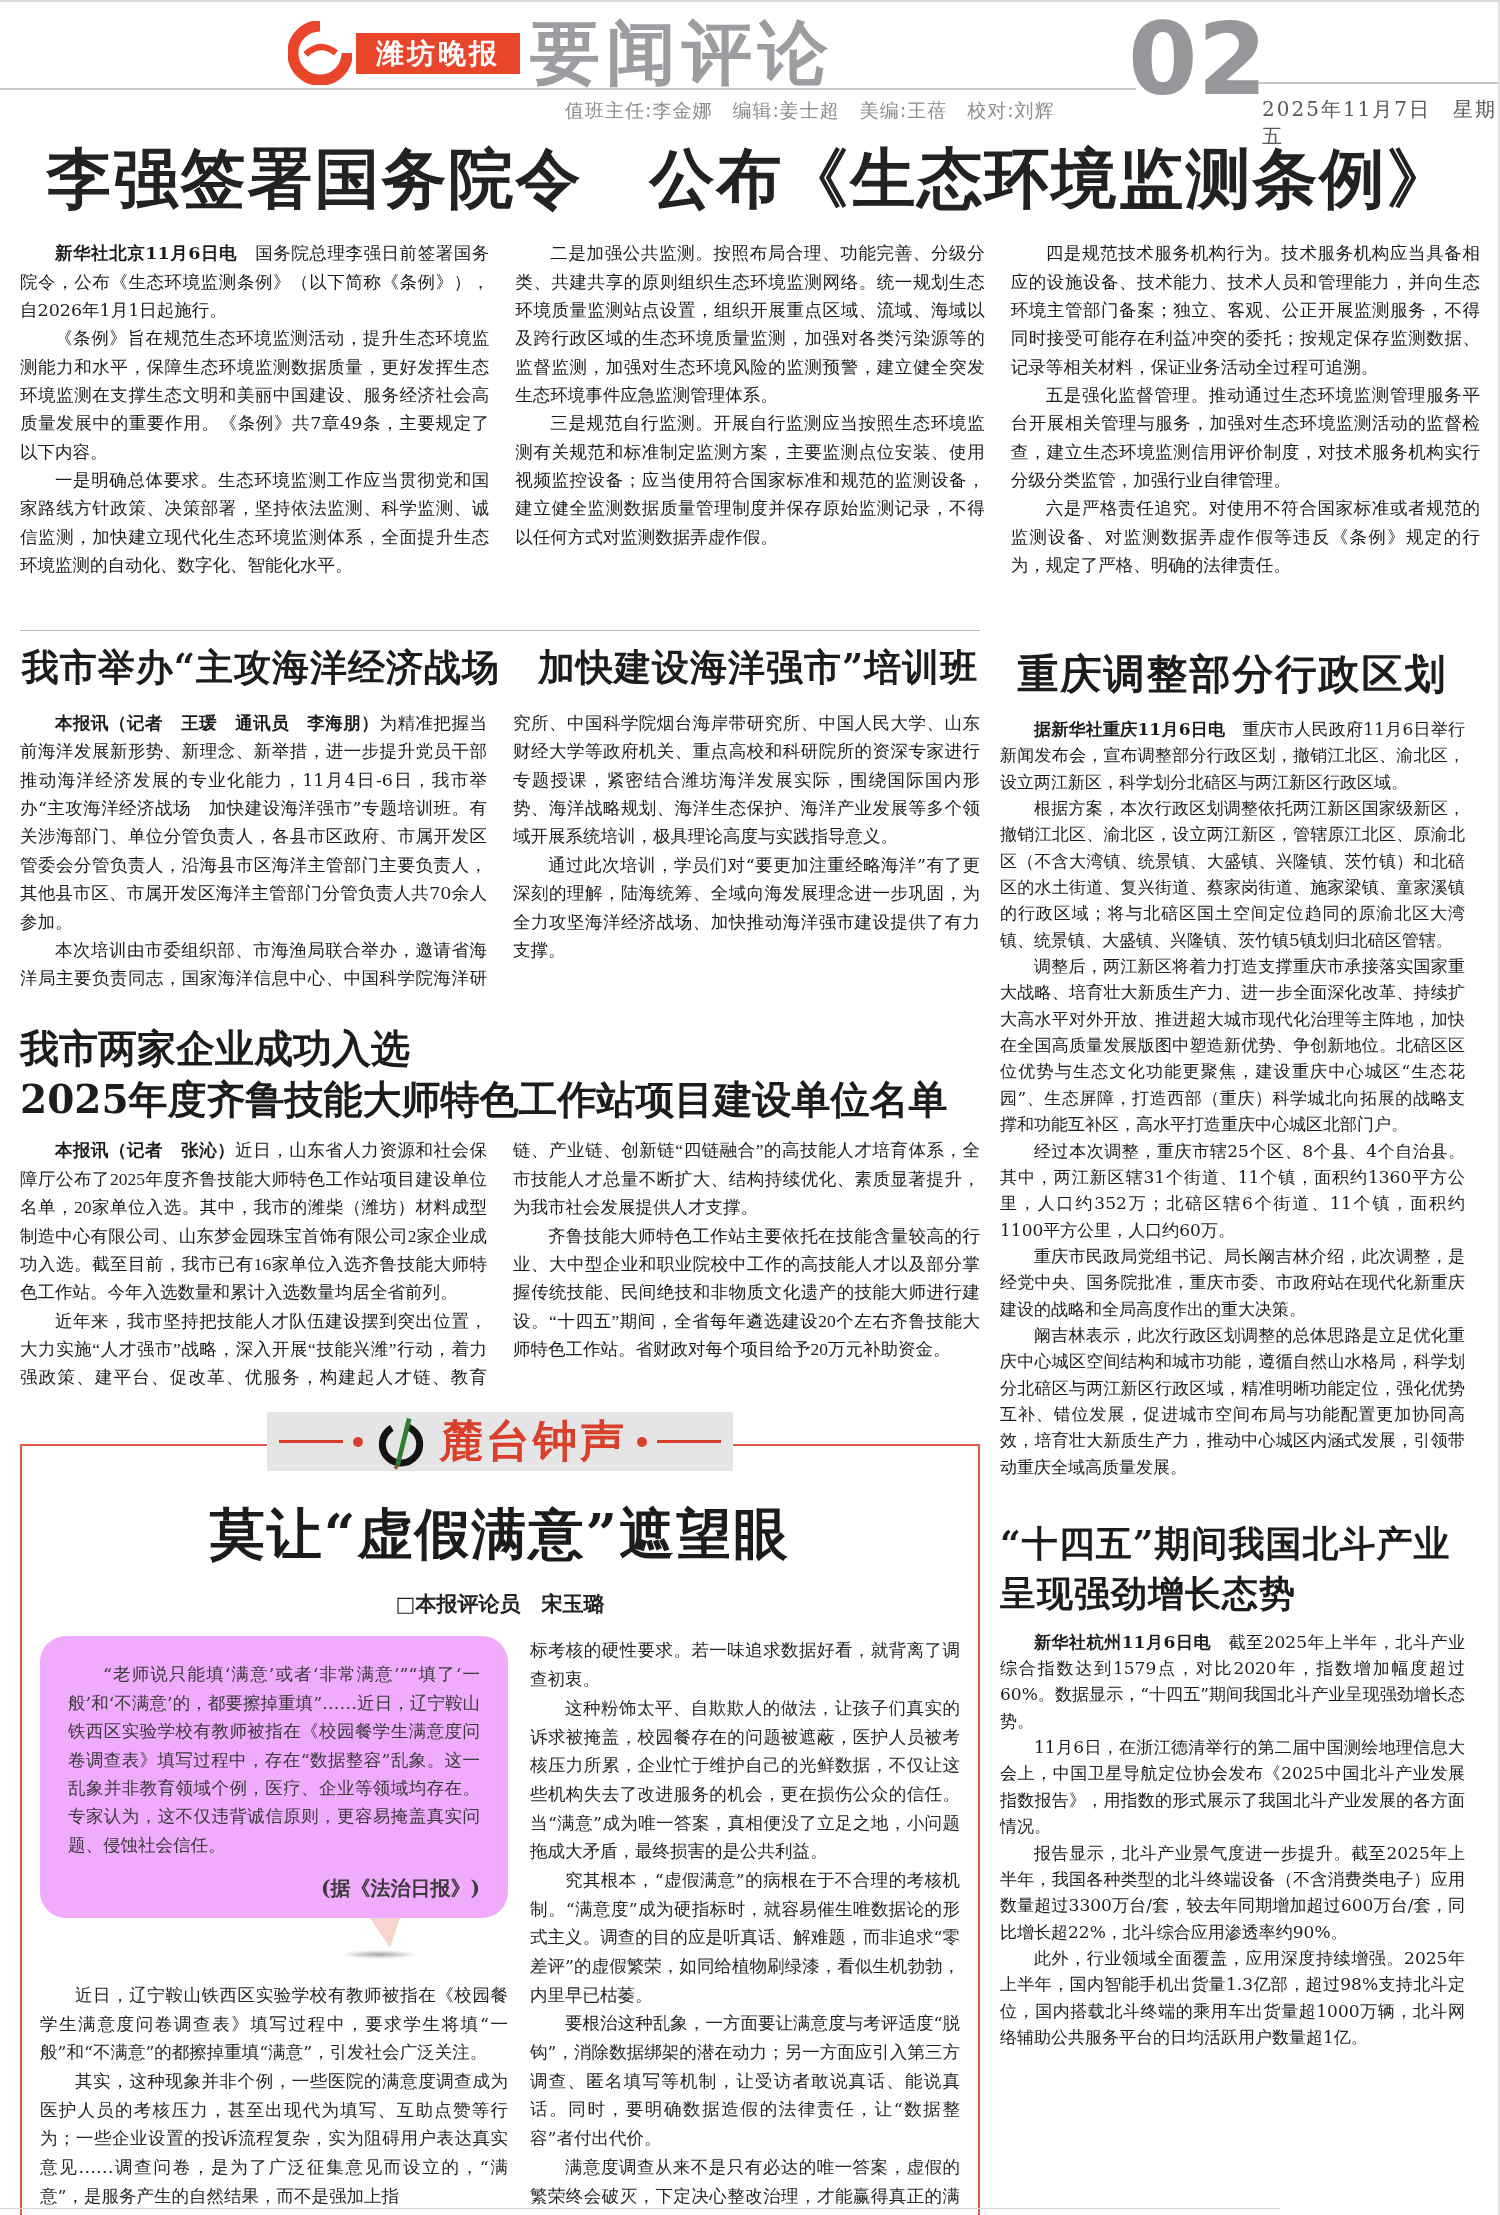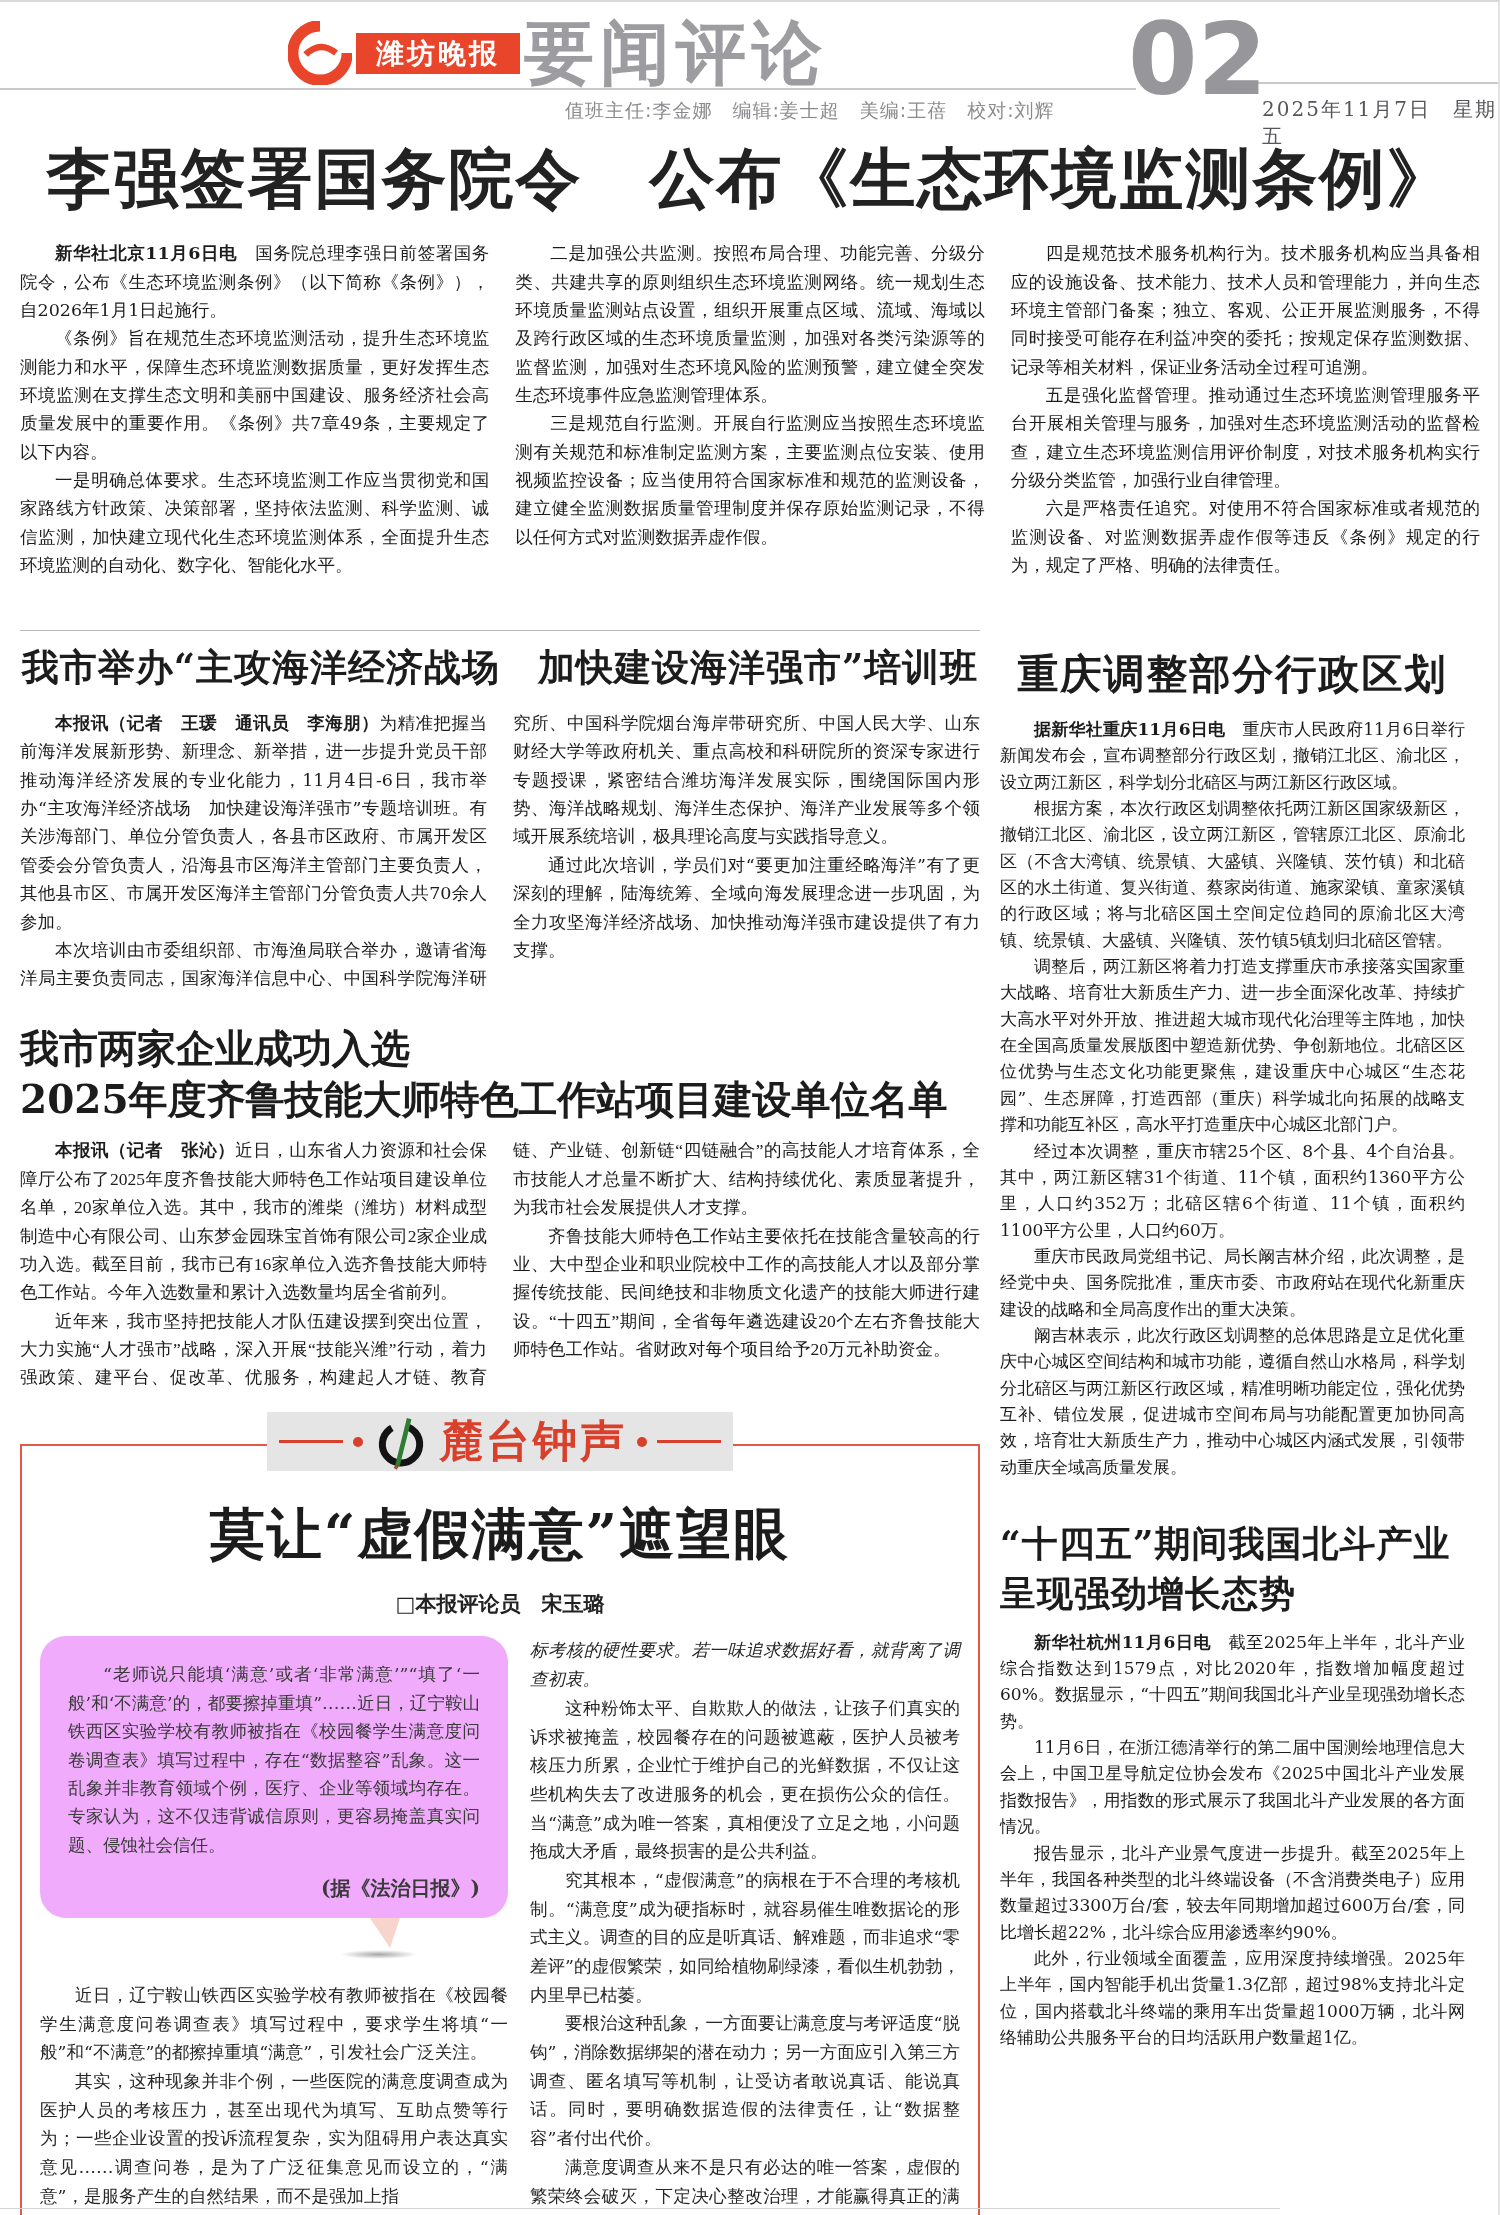--- a/index.html
+++ b/index.html
@@ -10,21 +10,21 @@
     border-top:2px solid #d9d9d9;border-right:2px solid #e3e3e3;box-sizing:border-box;
   }
   
   .masthead{position:absolute;top:0;left:0;width:100%;height:135px;}
   .brand{position:absolute;left:288px;top:16px;display:flex;align-items:center;}
   .brand-swirl{width:64px;height:64px;margin-right:4px;}
   .brand-box{background:#e8452a;color:#ffffff;font-weight:bold;font-size:28px;
     font-family:"DejaVu Sans","Liberation Sans",sans-serif;
     padding:7px 20px 6px;letter-spacing:3px;line-height:1;}
   .section-title{font-size:70px;font-weight:900;color:#9d9da1;letter-spacing:6px;
-    margin-left:4px;line-height:1;}
+    margin-left:10px;line-height:1;}
   .rule-left{position:absolute;left:0;top:86px;width:1136px;height:2px;background:#c9c9c9;}
   .rule-right{position:absolute;left:1236px;top:80px;width:264px;height:2px;background:#c9c9c9;}
   .staff-line{position:absolute;left:565px;top:96px;font-size:19px;color:#8b8b8f;letter-spacing:1px;
     font-family:"DejaVu Sans","Liberation Sans",sans-serif;}
   .page-number{position:absolute;left:1128px;top:8px;font-size:100px;line-height:1;
     font-family:"DejaVu Sans","Liberation Sans",sans-serif;font-weight:bold;color:#97979b;}
   .date-line{position:absolute;left:1262px;top:94px;font-size:20px;color:#55555a;letter-spacing:2px;}
   
   .art p{margin:0;text-indent:2em;text-align:justify;}
   .body-17 p{font-size:17.5px;line-height:1.62;}
@@ -57,21 +57,21 @@
   .deco-line{width:64px;height:3px;background:#d8402b;}
   .deco-dot{width:10px;height:10px;border-radius:50%;background:#d8402b;}
   .badge-logo{width:56px;height:56px;}
   .badge-text{font-size:44px;font-weight:900;color:#d8402b;letter-spacing:3px;}
   .comm-title{font-size:55px;font-weight:900;text-align:center;letter-spacing:2px;margin-top:42px;}
   .comm-byline{font-size:21px;font-weight:bold;text-align:center;margin-top:18px;color:#222;}
   .comm-cols{display:flex;gap:22px;margin-top:18px;}
   .comm-left{width:468px;flex:none;}
   .comm-right{flex:1;}
   .comm-text p{font-size:17.5px;line-height:1.64;color:#262626;}
-  .comm-right .comm-text p:first-child{text-indent:0;font-style:italic;}
+  .comm-right .comm-text p:first-child{text-indent:0;}
   .bubble{background:#f0abfc;border-radius:26px;padding:24px 28px 16px;position:relative;}
   .bubble-quote{font-size:20px;line-height:1.56;color:#3a3a3a;text-indent:2em;text-align:justify;margin:0;}
   .bubble-source{font-size:20px;font-weight:bold;color:#3a3a3a;text-align:right;margin-top:16px;}
   .bubble-tail{width:0;height:0;border-left:20px solid transparent;border-right:10px solid transparent;
     border-top:30px solid #f7d5cc;margin-left:330px;}
   .bubble-shadow{width:78px;height:9px;margin:2px 0 0 300px;border-radius:50%;
     background:radial-gradient(ellipse at center, rgba(60,60,60,.45), rgba(60,60,60,0) 70%);}
   .comm-left .comm-text{margin-top:22px;}
   .page-bottom-edge{position:absolute;left:0;top:2206px;width:1280px;height:1px;background:#d4d4d4;}
 </style>

